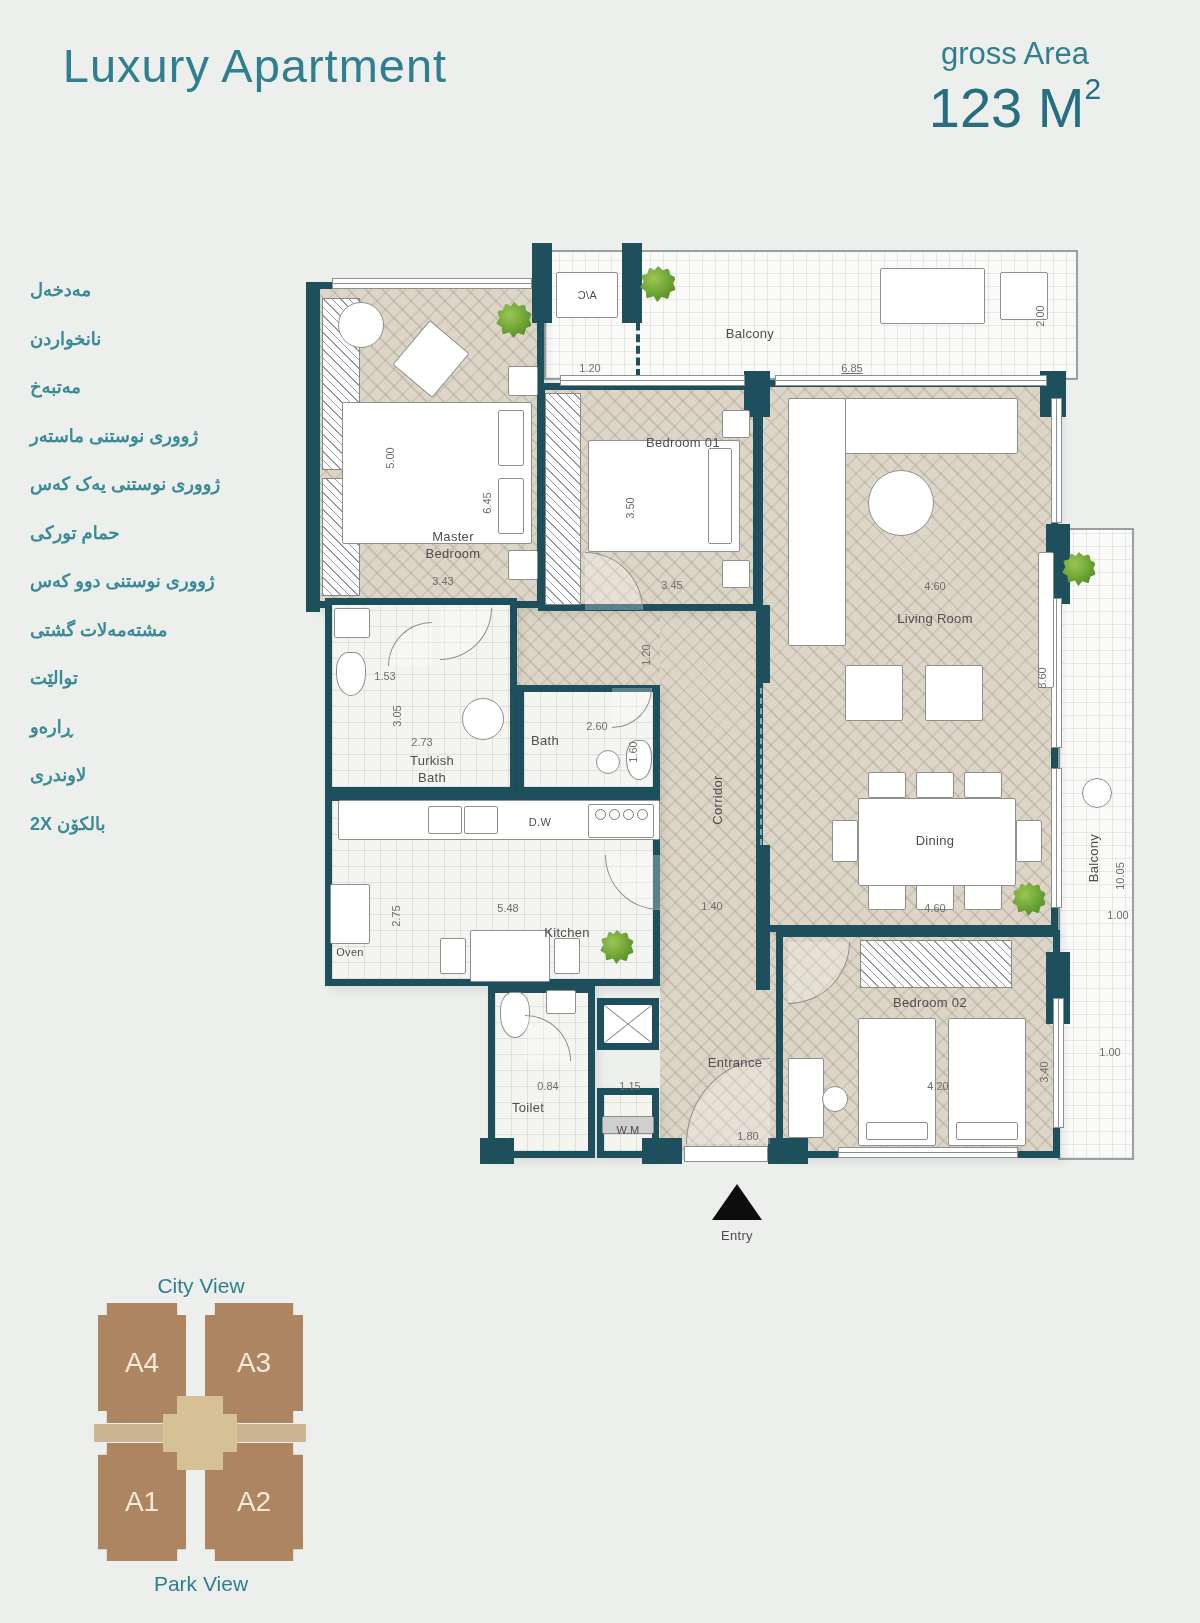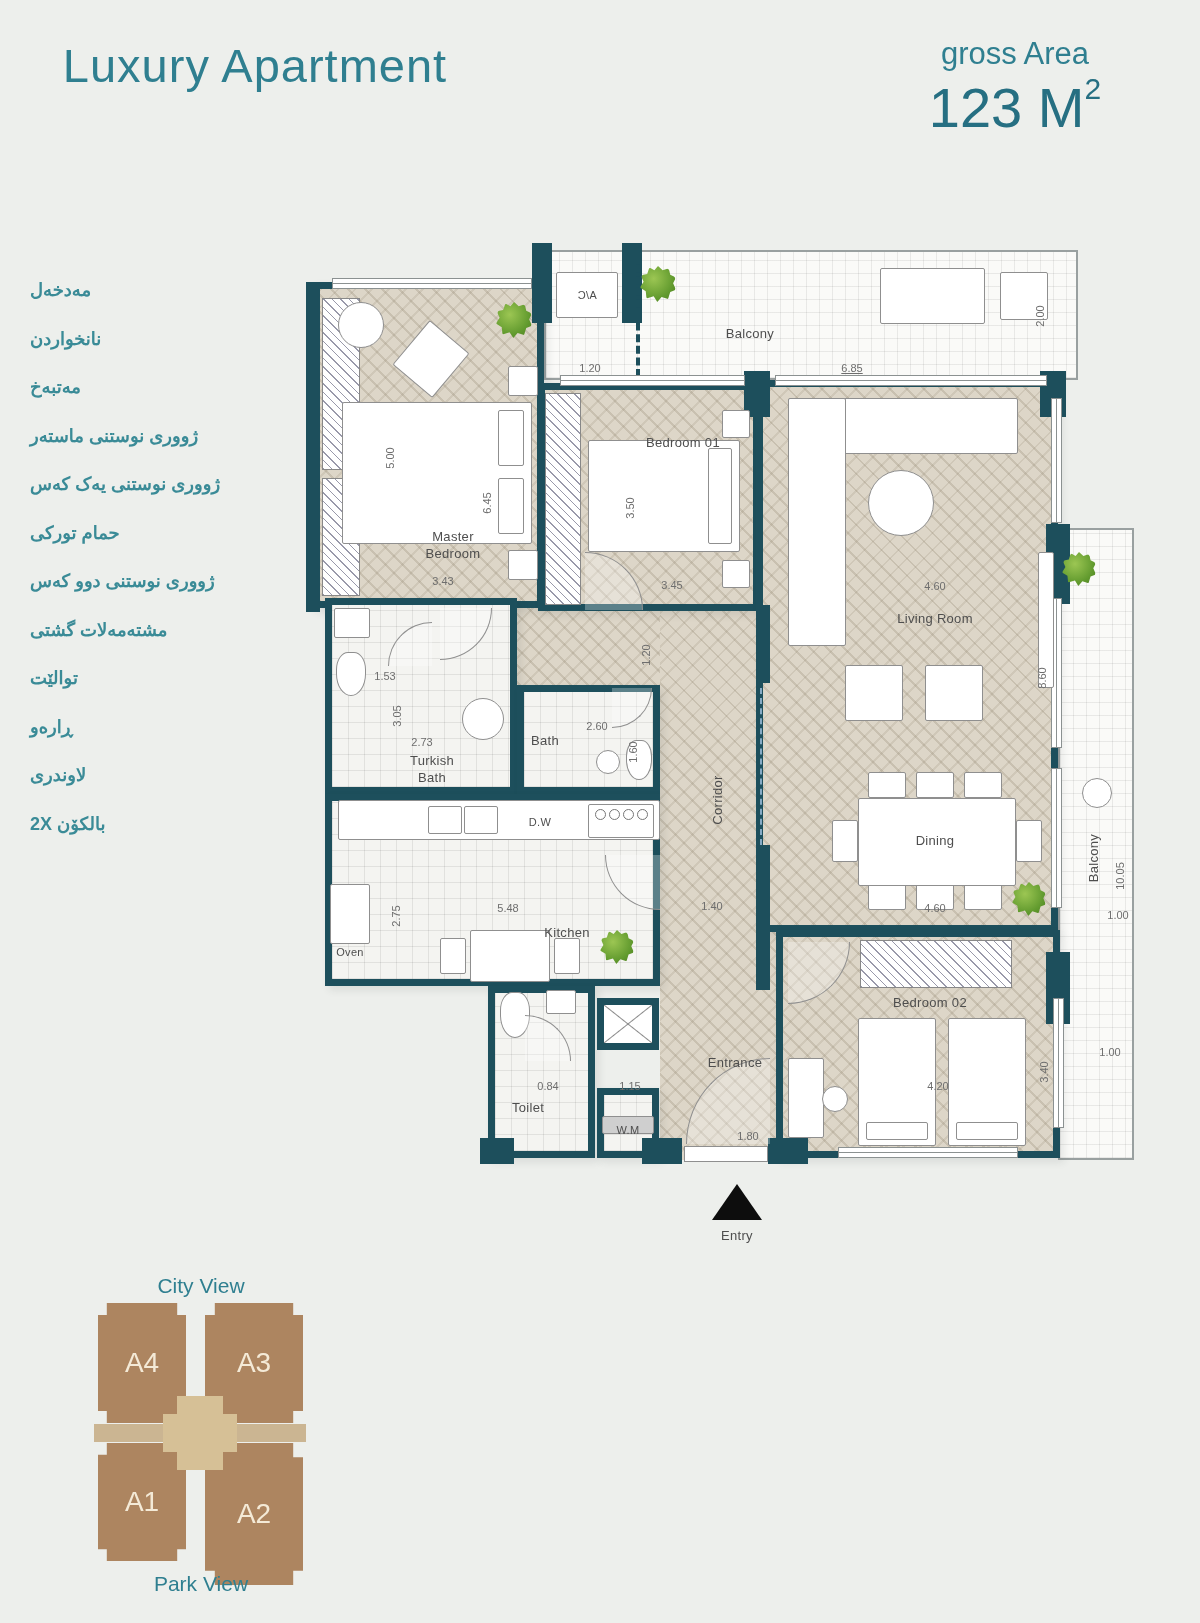--- a/index.html
+++ b/index.html
@@ -294,20 +294,20 @@
   <div class="band" style="left:94px;top:1424px;width:212px;height:18px;"></div>
   <div class="blk" style="left:98px;top:1303px;width:88px;height:120px;">
       <span>A4</span>
     </div>
   <div class="blk" style="left:205px;top:1303px;width:98px;height:120px;">
       <span>A3</span>
     </div>
   <div class="blk" style="left:98px;top:1443px;width:88px;height:118px;">
       <span>A1</span>
     </div>
-  <div class="blk" style="left:205px;top:1443px;width:98px;height:142px;">
+  <div class="blk" style="left:205px;top:1443px;width:98px;height:118px;">
       <span>A2</span>
     </div>
   <div class="core" style="left:177px;top:1396px;width:46px;height:74px;"></div>
   <div class="core" style="left:163px;top:1414px;width:74px;height:38px;"></div>
   <div class="viewlbl" style="left:201px;top:1572px;">Park View</div>
 
 </div>
 
 </body></html>

